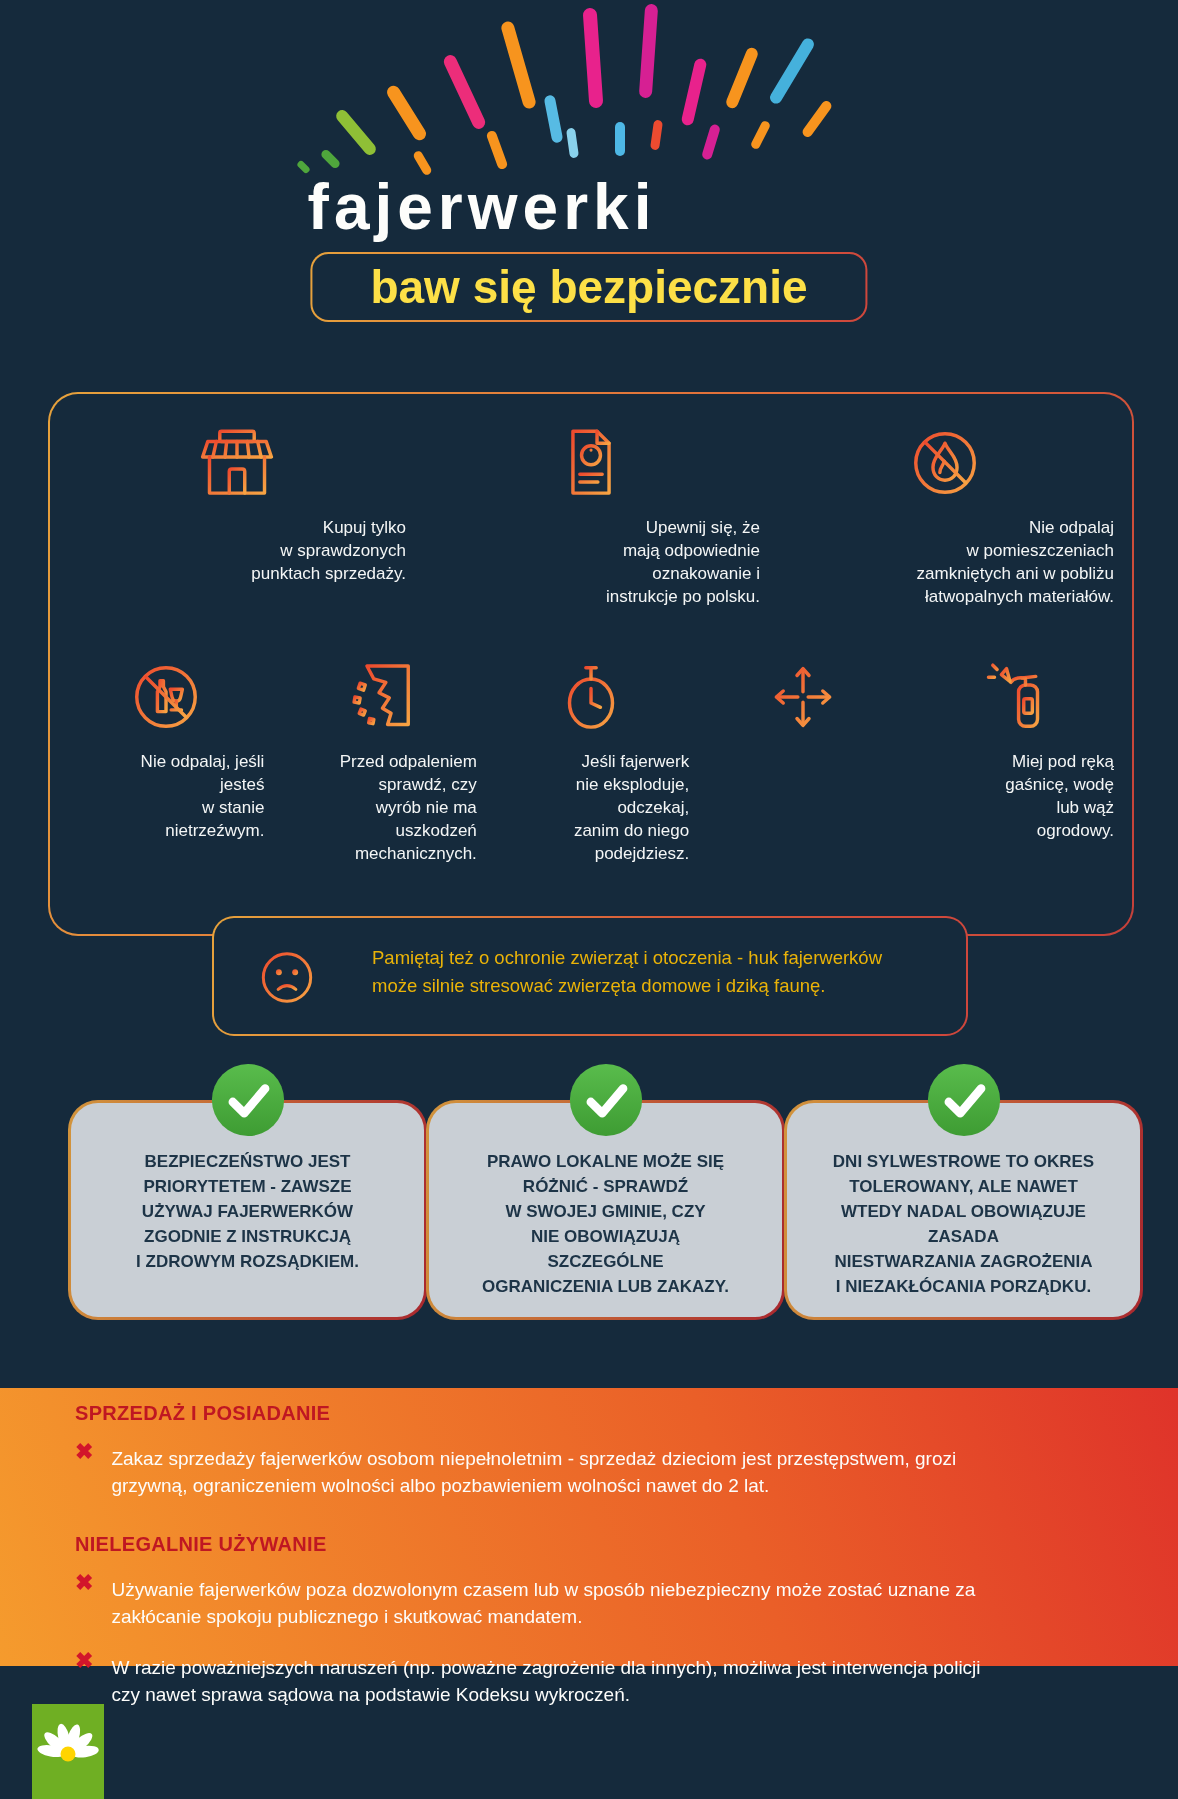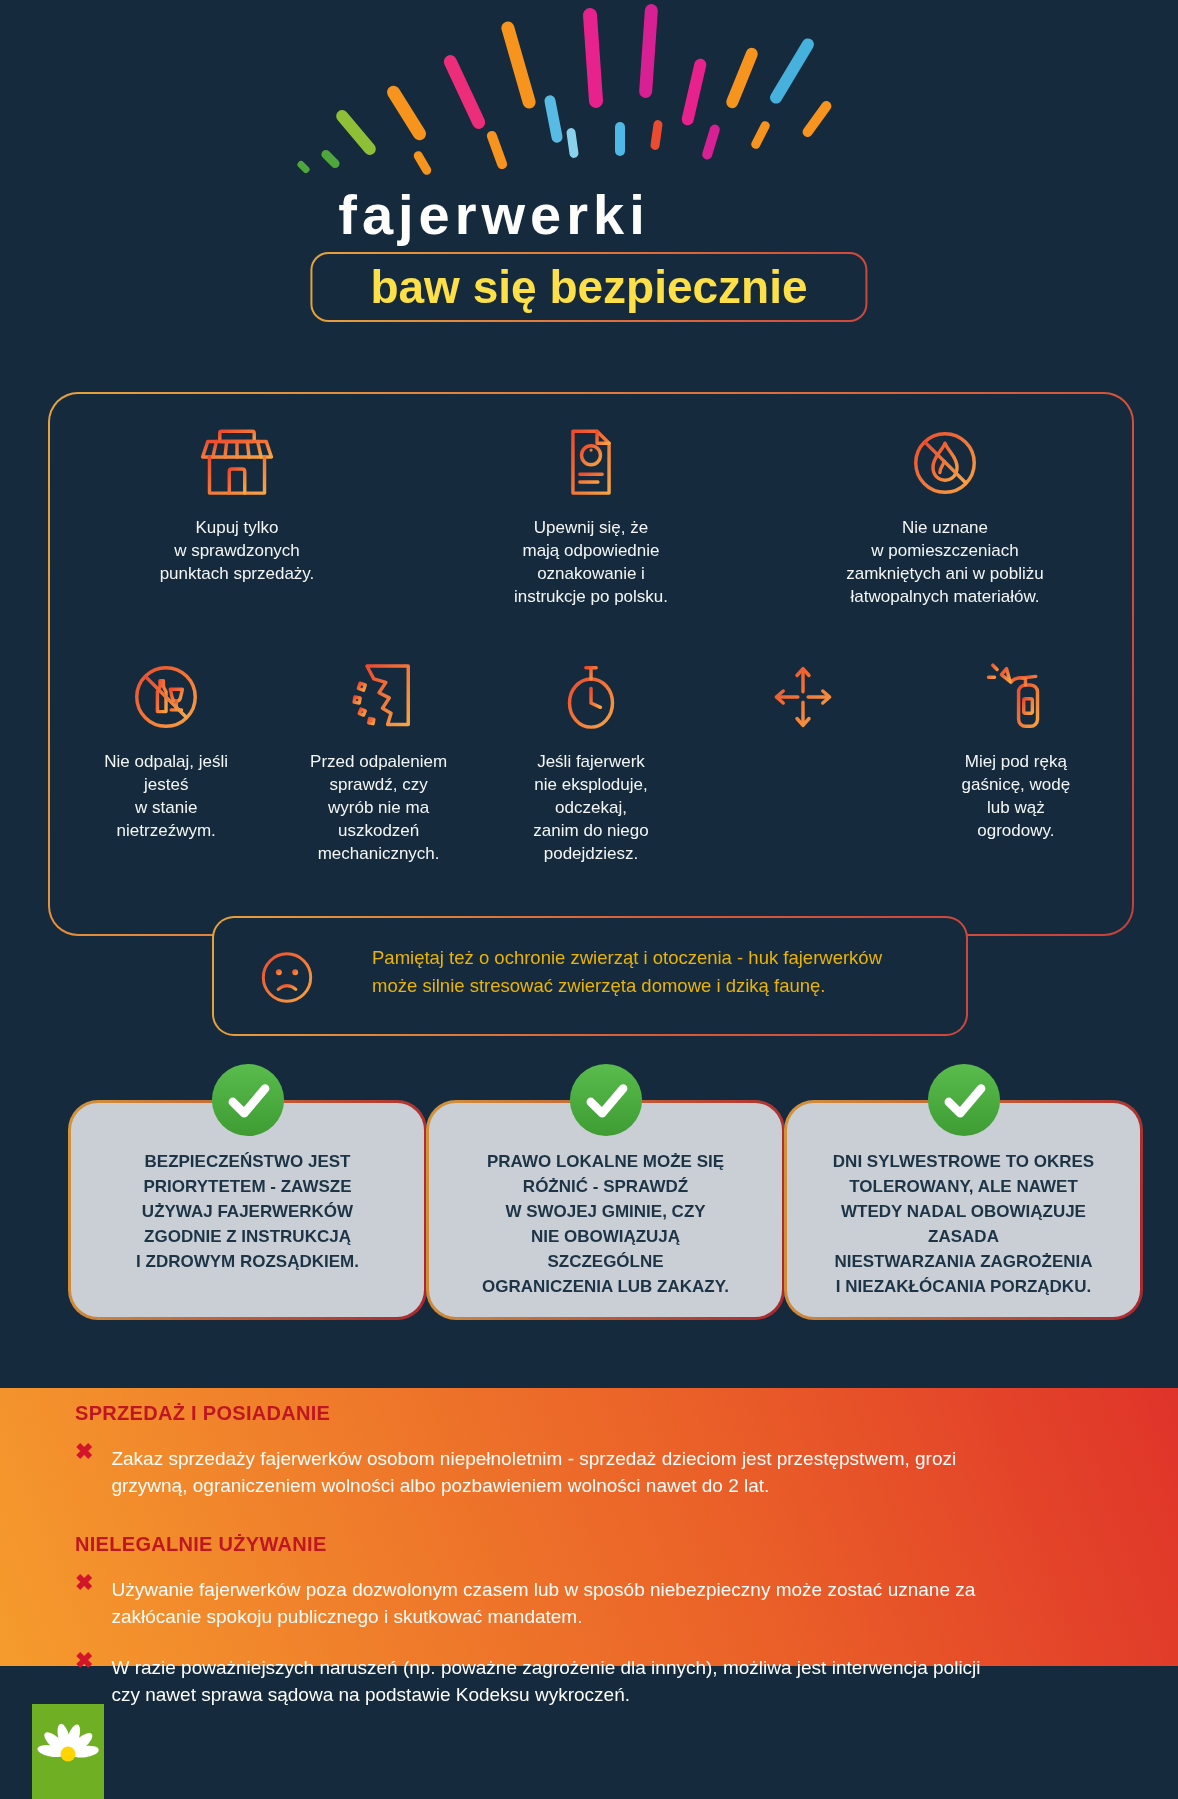--- a/index.html
+++ b/index.html
@@ -6,22 +6,22 @@
   .page{
     position:relative; width:1178px; height:1799px; overflow:hidden;
     background:#152A3C;
     font-family:"Liberation Sans", sans-serif;
     color:#fff;
   }
   
   .burst{position:absolute;left:0;top:0;width:1178px;height:200px;}
   .streak{position:absolute;border-radius:999px;}
   .poster-title{
-    position:absolute; left:0; top:166px; width:956px; margin:16px;
-    text-align:center; font-size:56px; font-weight:bold; letter-spacing:5px;
+    position:absolute; left:0; top:166px; width:956px; margin:4px;
+    text-align:center; font-size:64px; font-weight:bold; letter-spacing:5px;
     color:#fdfdfb; z-index:2;
   }
   .subtitle-wrap{
     position:absolute; left:589px; top:252px; transform:translateX(-50%);
     border-radius:18px; padding:2px; z-index:1;
     background:linear-gradient(100deg,#E6A23C 0%,#E2703A 55%,#CE463C 100%);
   }
   .subtitle-inner{
     background:#152A3C; border-radius:16px; padding:6px 58px;
     font-size:46px; font-weight:bold; color:#fde047; white-space:nowrap;
@@ -31,21 +31,21 @@
     position:absolute; left:48px; top:392px; width:1082px; height:540px;
     border-radius:30px; padding:2px;
     background:linear-gradient(115deg,#E6A23C 0%,#E0673A 60%,#C4403A 100%);
   }
   .tips-inner{
     background:#152A3C; border-radius:28px; width:100%; height:100%;
     box-sizing:border-box; padding:26px 10px 0 10px;
   }
   .tips-row{display:flex; align-items:flex-start;}
   .tips-row.second{margin-top:46px;}
-  .tip{flex:1; text-align:center;}
+  .tip{flex:1; text-align:right;}
   .tip svg{display:block; margin:0 auto; width:86px; height:86px;}
   .tip p{
     margin:10px 8px 0 8px; font-size:17px; line-height:23px;
     color:#f4f6f6; white-space:pre-line;
   }
   
   .note-wrap{
     position:absolute; left:212px; top:916px; width:756px; height:120px;
     border-radius:22px; padding:2px; z-index:5; box-sizing:border-box;
     background:linear-gradient(100deg,#E6A23C 0%,#D85A3A 60%,#CE463C 100%);
@@ -178,21 +178,21 @@
 oznakowanie i
 instrukcje po polsku.</p>
         </div>
         <div class="tip">
           <svg viewBox="0 0 100 100" stroke="url(#icongrad)" stroke-width="4" fill="none" stroke-linecap="round" stroke-linejoin="round">
             <circle cx="50" cy="50" r="34"></circle>
             <path d="M50,27 C46,37 36,43 36,55 C36,64 42,70 50,70 C58,70 64,64 64,55 C64,43 54,37 50,27 Z"></path>
             <path d="M44,61 C44,55 48,53 49,48"></path>
             <path d="M27,26 L74,73"></path>
           </svg>
-          <p>Nie uznane
+          <p>Nie odpalaj
 w pomieszczeniach
 zamkniętych ani w pobliżu
 łatwopalnych materiałów.</p>
         </div>
       </div>
       <div class="tips-row second">
         <div class="tip">
           <svg viewBox="0 0 100 100" stroke="url(#icongrad)" stroke-width="4" fill="none" stroke-linecap="round" stroke-linejoin="round">
             <circle cx="50" cy="50" r="34"></circle>
             <path d="M40,67 L40,44 L43,38 L43,31 L47,31 L47,38 L50,44 L50,67 Z"></path>

